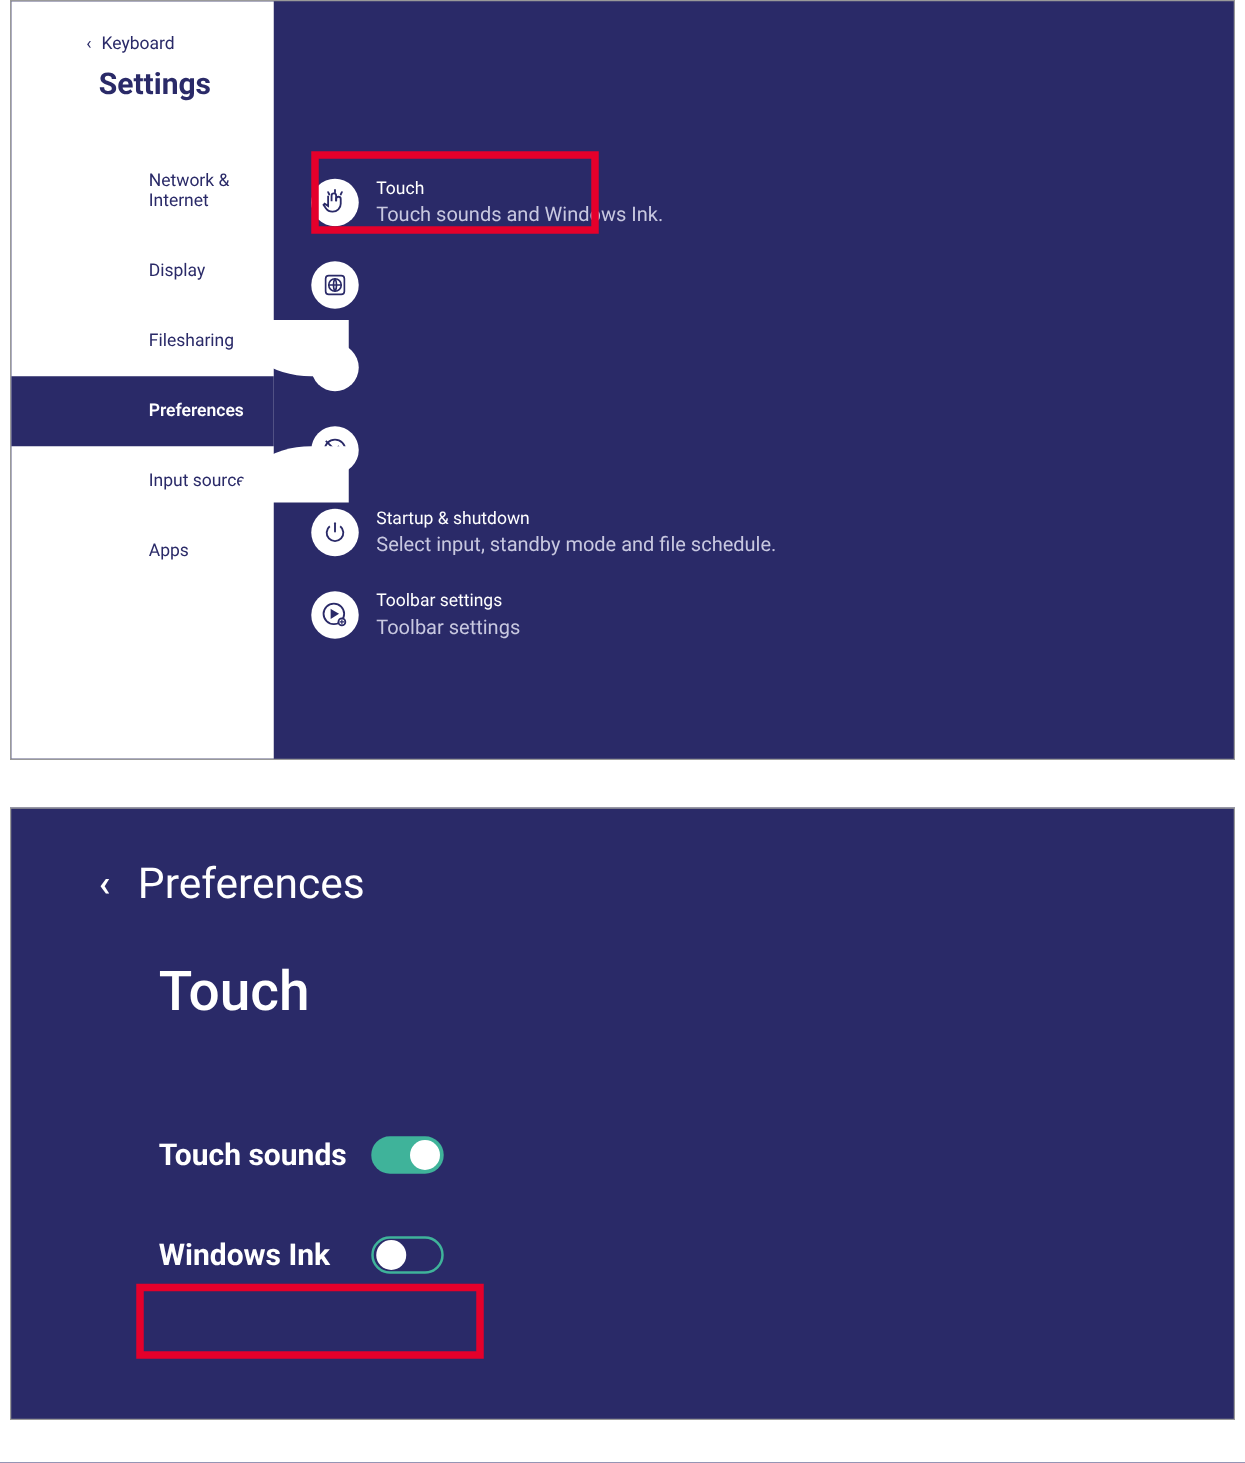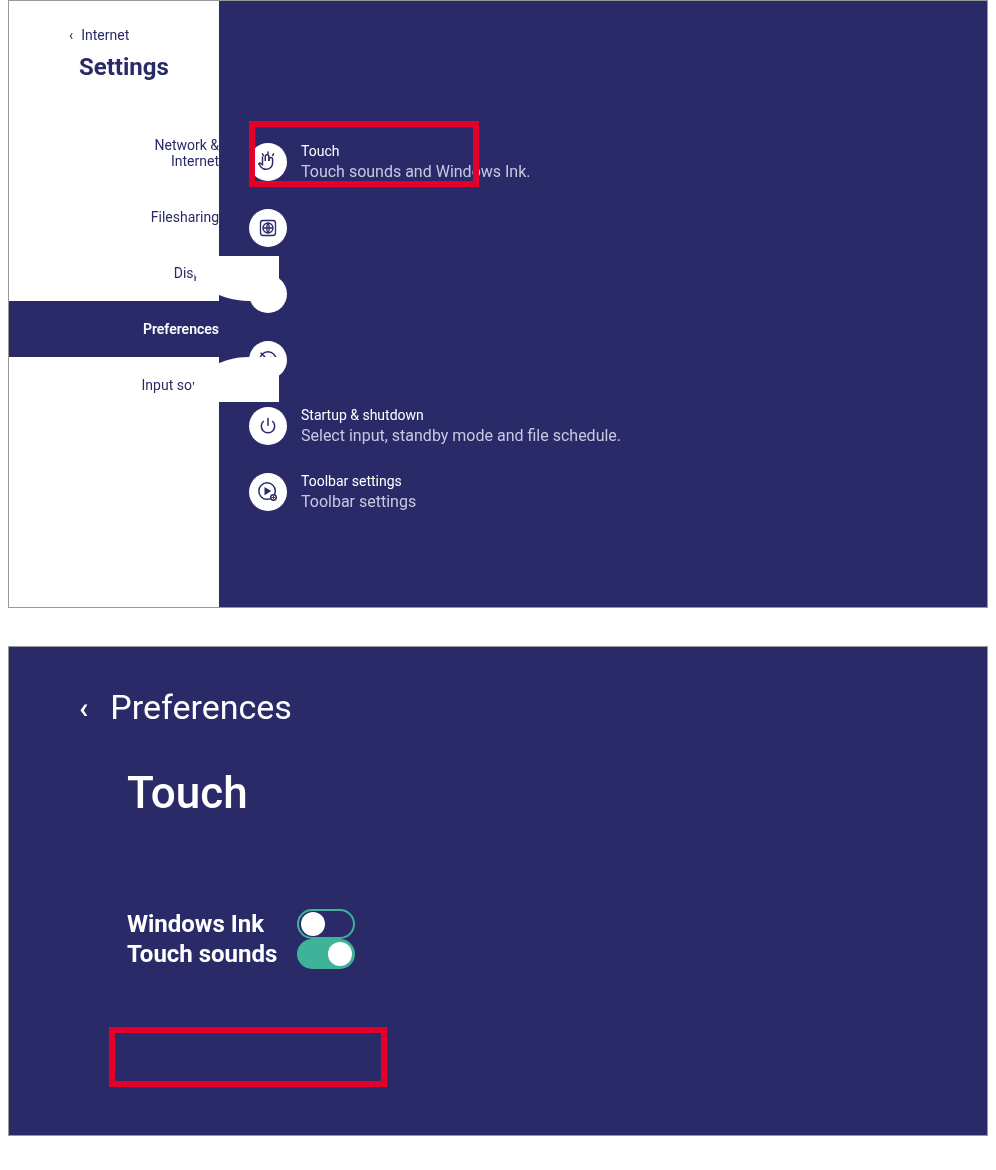--- a/index.html
+++ b/index.html
@@ -52,21 +52,20 @@
     list-style: none;
     margin: 0;
     padding: 0;
   }
   .nav li {
     color: #2a2a68;
     font-size: 14px;
     padding: 20px 0 20px 110px;
     cursor: pointer;
     position: relative;
-    text-align: right;
   }
   .nav li.active {
     color: #fff;
     background: #2a2a68;
     border-radius: 0;
     font-weight: 600;
     z-index: 1;
   }
   .nav li.active::before,
   .nav li.active::after {
@@ -212,32 +211,33 @@
   svg { display:block; }
 </style>
 </head>
 <body>
 
 <div class="panel-top">
 
   <div class="sidebar">
     <div class="back-row">
       <span class="chev">‹</span>
-      <span>Internet</span>
+      <span>Keyboard</span>
     </div>
     <div class="settings-title">Settings</div>
 
     <ul class="nav">
       <li><span>Network &amp; Internet</span></li>
+      <li><span>Display</span></li>
       <li><span>Filesharing</span></li>
-      <li><span>Display</span></li>
       <li class="active">
         <span>Preferences</span>
       </li>
       <li><span>Input source</span></li>
+      <li><span>Apps</span></li>
     </ul>
   </div>
 
   <div class="content">
     <div class="spacer-top"></div>
 
     <div class="row">
       <div class="icon-circle">
         <svg width="22" height="22" viewBox="0 0 24 24" fill="none" stroke="#2a2a68" stroke-width="1.6">
             <path d="M9 11V6a2 2 0 0 1 4 0v5"></path>
@@ -315,28 +315,28 @@
 
 <div class="panel-bottom">
 
   <div class="pref-back">
     <span class="chev">‹</span>
     <span class="lbl">Preferences</span>
   </div>
 
   <div class="touch-title">Touch</div>
 
+  <div class="opt-row">
+    <span class="lbl">Touch sounds</span>
+    <div class="toggle on">
+      <div class="knob"></div>
+    </div>
+  </div>
+
   <div class="opt-row" style="margin-bottom:0;">
     <span class="lbl">Windows Ink</span>
     <div class="toggle off">
       <div class="knob"></div>
     </div>
   </div>
 
-  <div class="opt-row">
-    <span class="lbl">Touch sounds</span>
-    <div class="toggle on">
-      <div class="knob"></div>
-    </div>
-  </div>
-
   <div class="highlight-box-2"></div>
 </div>
 
 </body></html>

